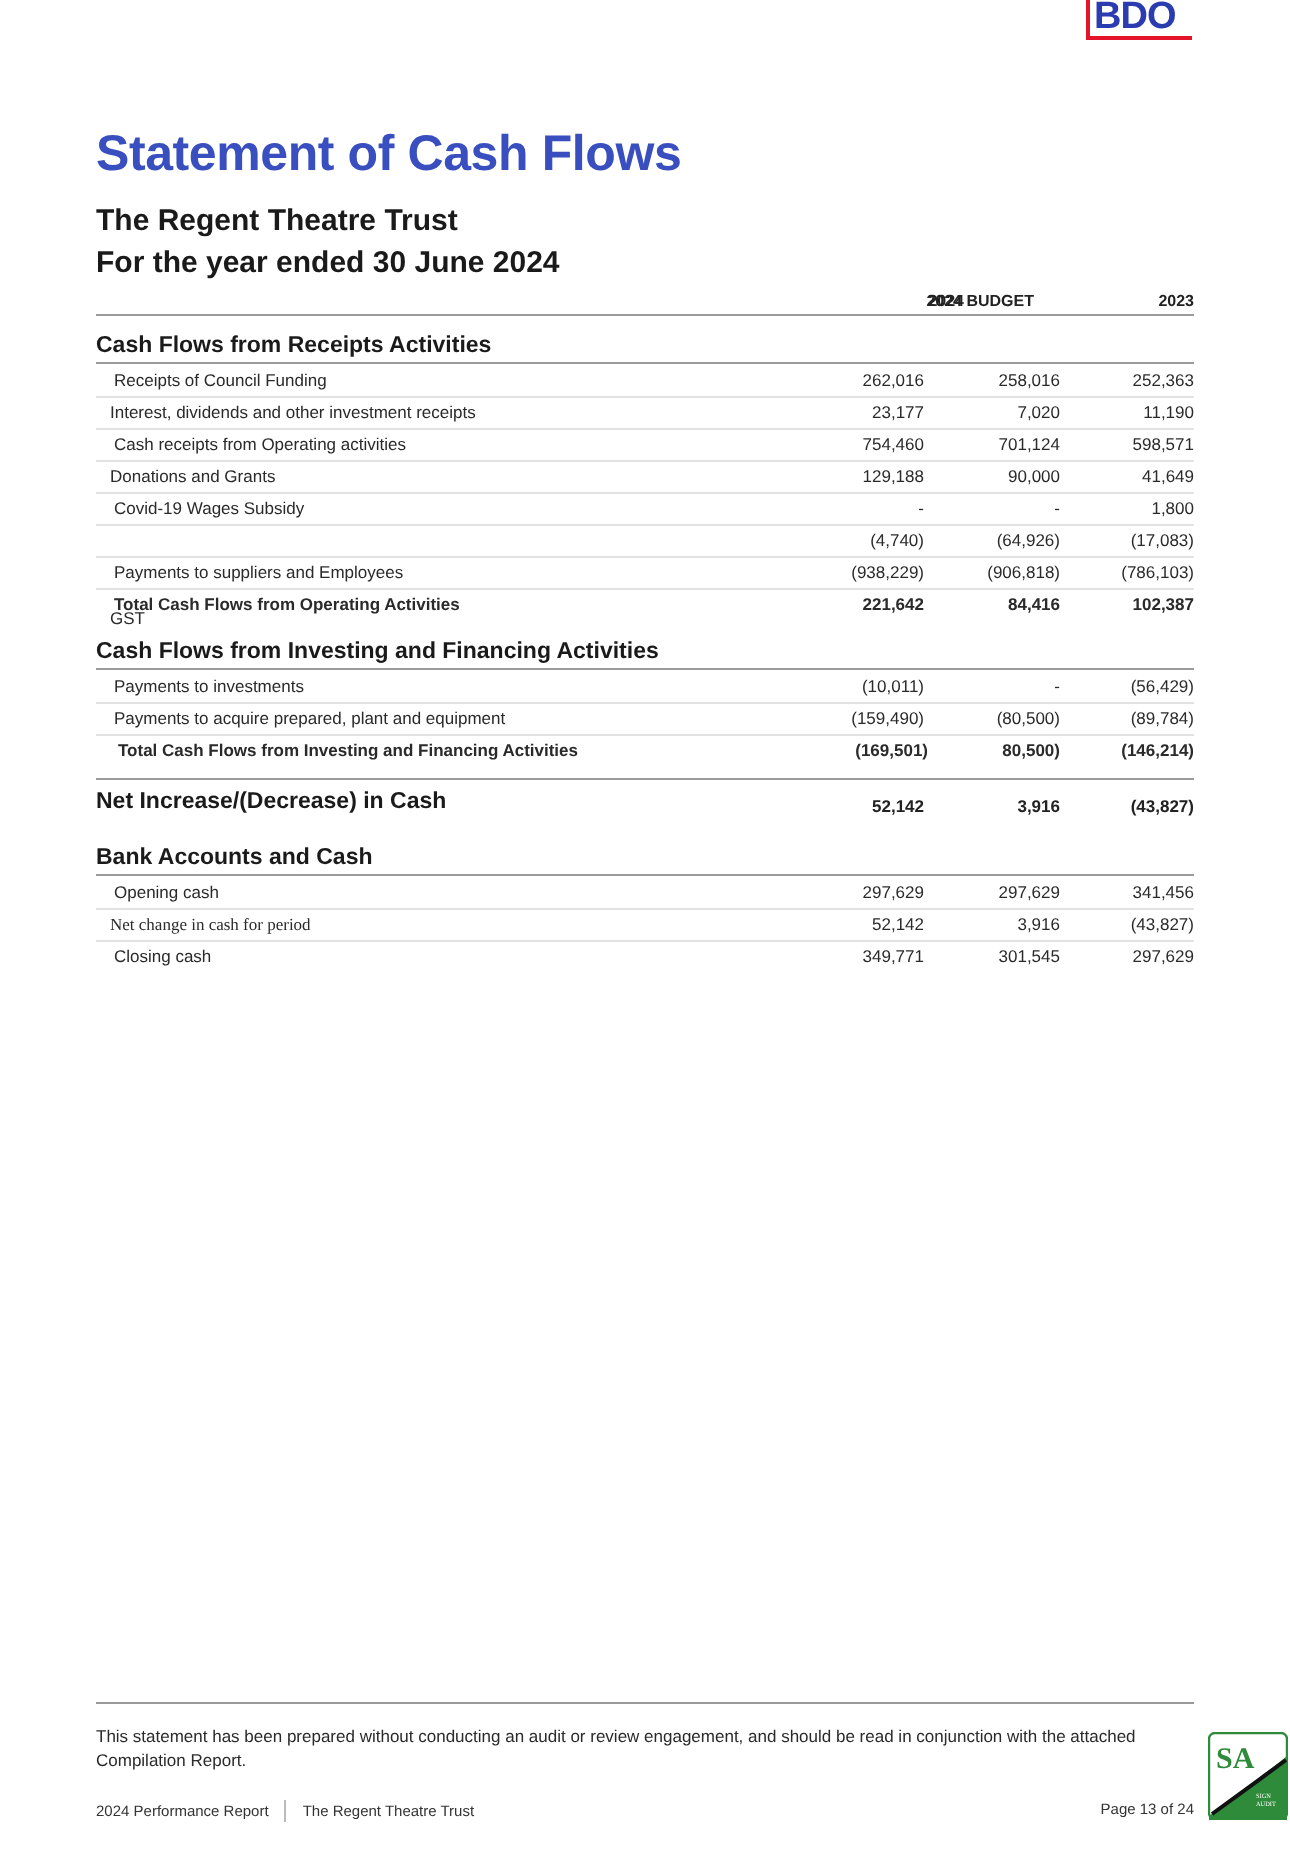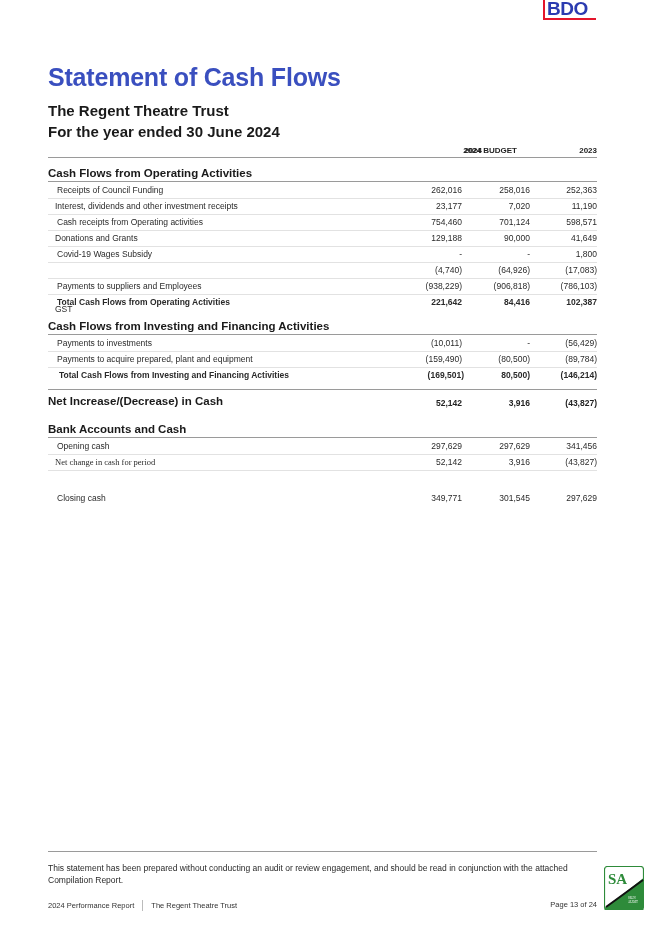--- a/index.html
+++ b/index.html
@@ -78,21 +78,21 @@
 
 <div class="page-title">Statement of Cash Flows</div>
 <div class="subtitle sub1">The Regent Theatre Trust</div>
 <div class="subtitle sub2">For the year ended 30 June 2024</div>
 
 <div class="col-head" style="left:402px;width:80px;">2024</div>
 <div class="col-head" style="left:437px;width:80px;">2024 BUDGET</div>
 <div class="col-head" style="left:517px;width:80px;">2023</div>
 <div class="rule" style="top:157px;"></div>
 
-<div class="section-head" style="top:167px;">Cash Flows from Operating Activities</div>
+<div class="section-head" style="top:167px;">Cash Flows from Receipts Activities</div>
 <div class="rule" style="top:181px;"></div>
 
 <div class="row" style="top:182px;">
   <span class="label">Receipts of Council Funding</span>
   <span class="v v1">262,016</span>
   <span class="v v2">258,016</span>
   <span class="v v3">252,363</span>
 </div>
 <div class="row" style="top:198px;">
   <span class="label" style="left:7px;">Interest, dividends and other investment receipts</span>
@@ -176,21 +176,21 @@
   <span class="v v1">297,629</span>
   <span class="v v2">297,629</span>
   <span class="v v3">341,456</span>
 </div>
 <div class="row" style="top:454px;">
   <span class="label" style="left:7px;font-family:Liberation Serif, serif;">Net change in cash for period</span>
   <span class="v v1">52,142</span>
   <span class="v v2">3,916</span>
   <span class="v v3">(43,827)</span>
 </div>
-<div class="row nob" style="top:490px;">
+<div class="row nob" style="top:470px;">
   <span class="label">Closing cash</span>
   <span class="v v1">349,771</span>
   <span class="v v2">301,545</span>
   <span class="v v3">297,629</span>
 </div>
 
 <div class="rule" style="top:851px;"></div>
 <div class="disclaimer">This statement has been prepared without conducting an audit or review engagement, and should be read in conjunction with the attached Compilation Report.</div>
 
 <div class="footer">

